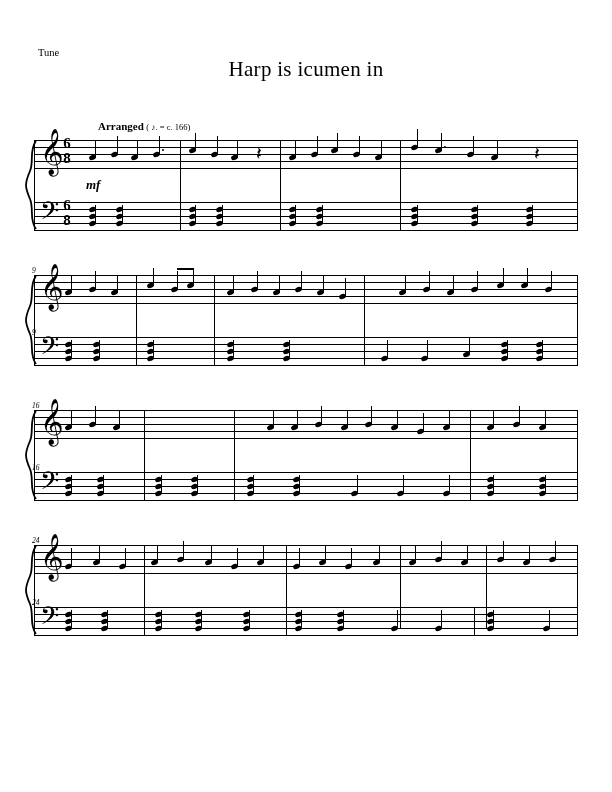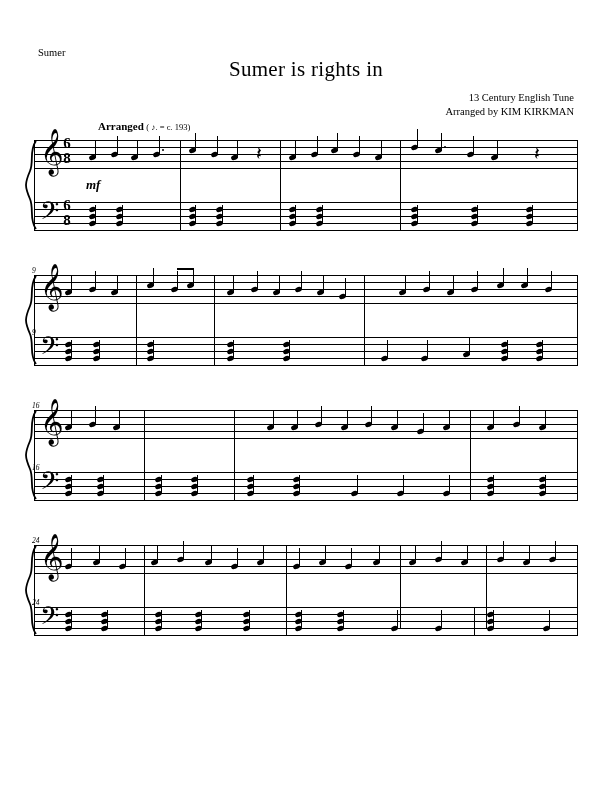--- a/index.html
+++ b/index.html
@@ -204,32 +204,28 @@
   }
   .chordstack {
     position: absolute;
   }
 </style>
 </head>
 <body>
 
 <div class="page">
 
-  <div class="instrument-label">Sumer</div>
-
-  <div class="song-title">Sumer is rights in</div>
-
-  <div class="credit-block">
-    <div>13 Century English Tune</div>
-    <div>Arranged by KIM KIRKMAN</div>
-  </div>
+  <div class="instrument-label">Tune</div>
+
+  <div class="song-title">Harp is icumen in</div>
+
 
   <div class="tempo-block">
     <span class="tempo-word">Arranged</span>
-    <span class="tempo-eq">( ♪. = c. 193)</span>
+    <span class="tempo-eq">( ♪. = c. 166)</span>
   </div>
 
   <div class="system" id="sys1" style="top:140px; height:90px;">
     <div class="sys-brace" style="top:0px;">
       <svg width="12" height="90" viewBox="0 0 12 90">
         <path d="M11,1 C4,10 9,22 5,31 C2,38 1,42 1,45 C1,48 2,52 5,59 C9,68 4,80 11,89" fill="none" stroke="#000" stroke-width="1.8"></path>
       </svg>
     </div>
     <div class="sys-leftbar" style="top:0px; height:90px;"></div>
     <div class="sys-rightbar" style="top:0px; height:90px;"></div>

